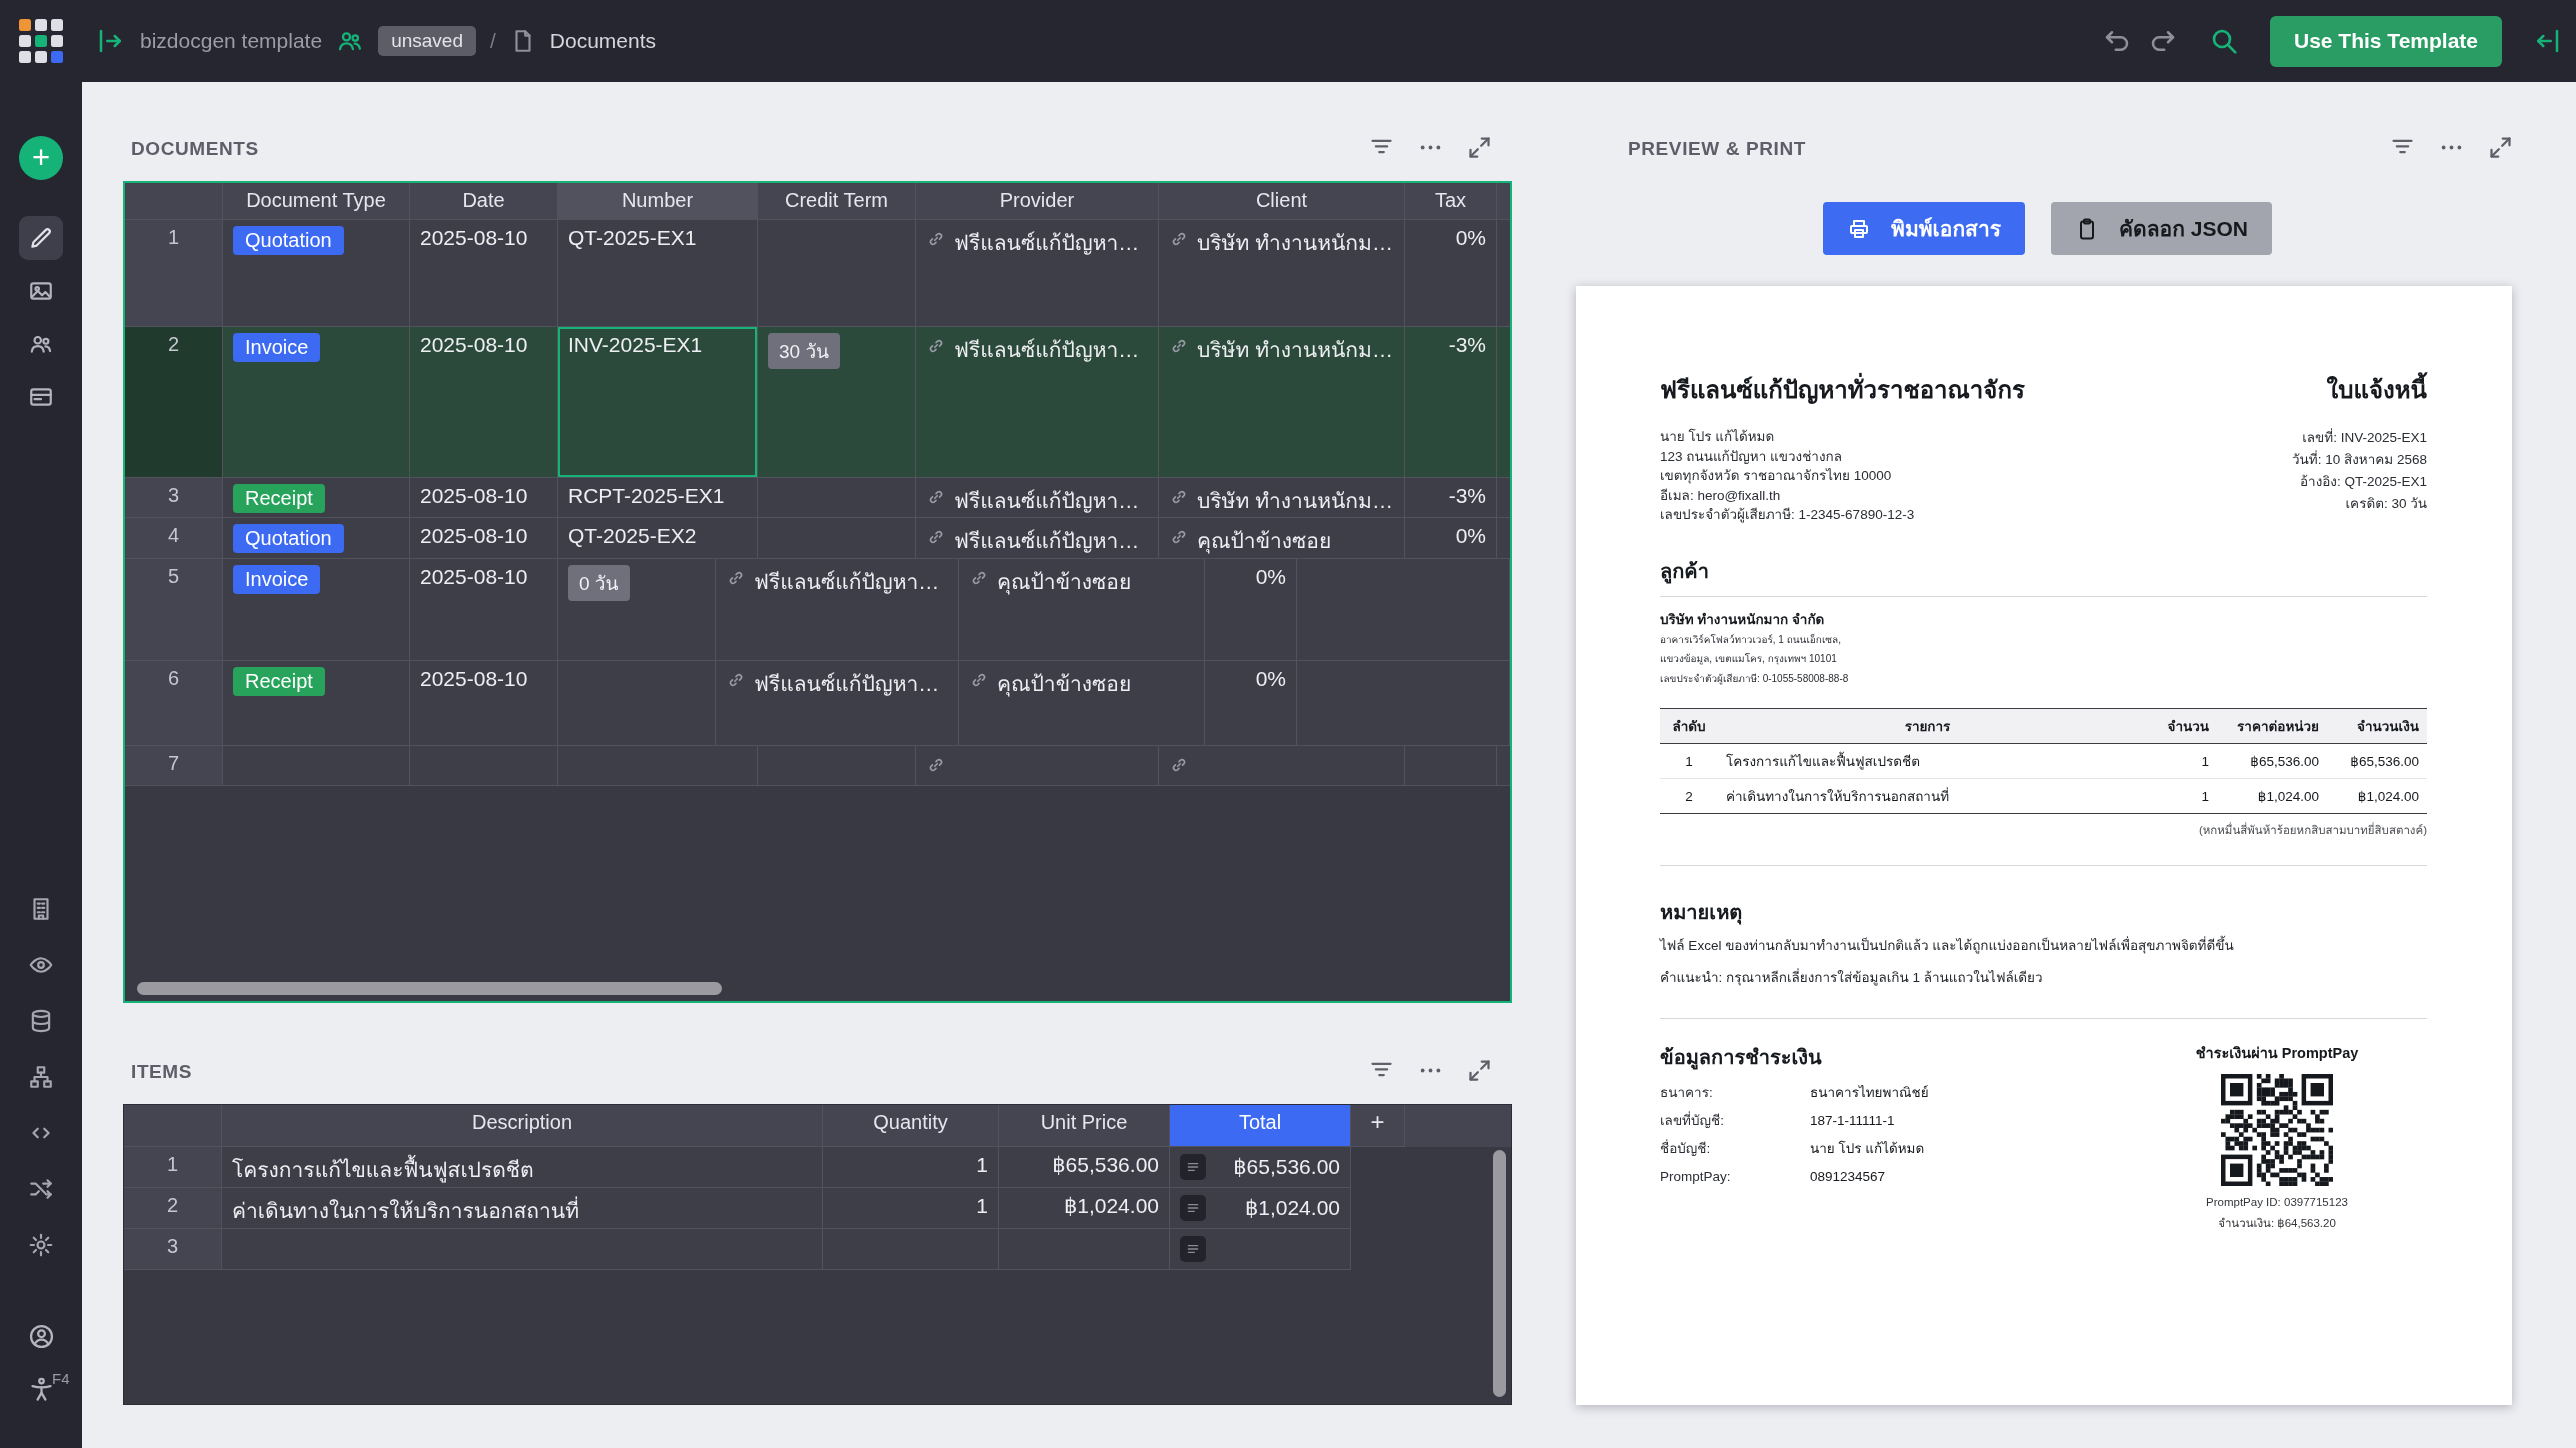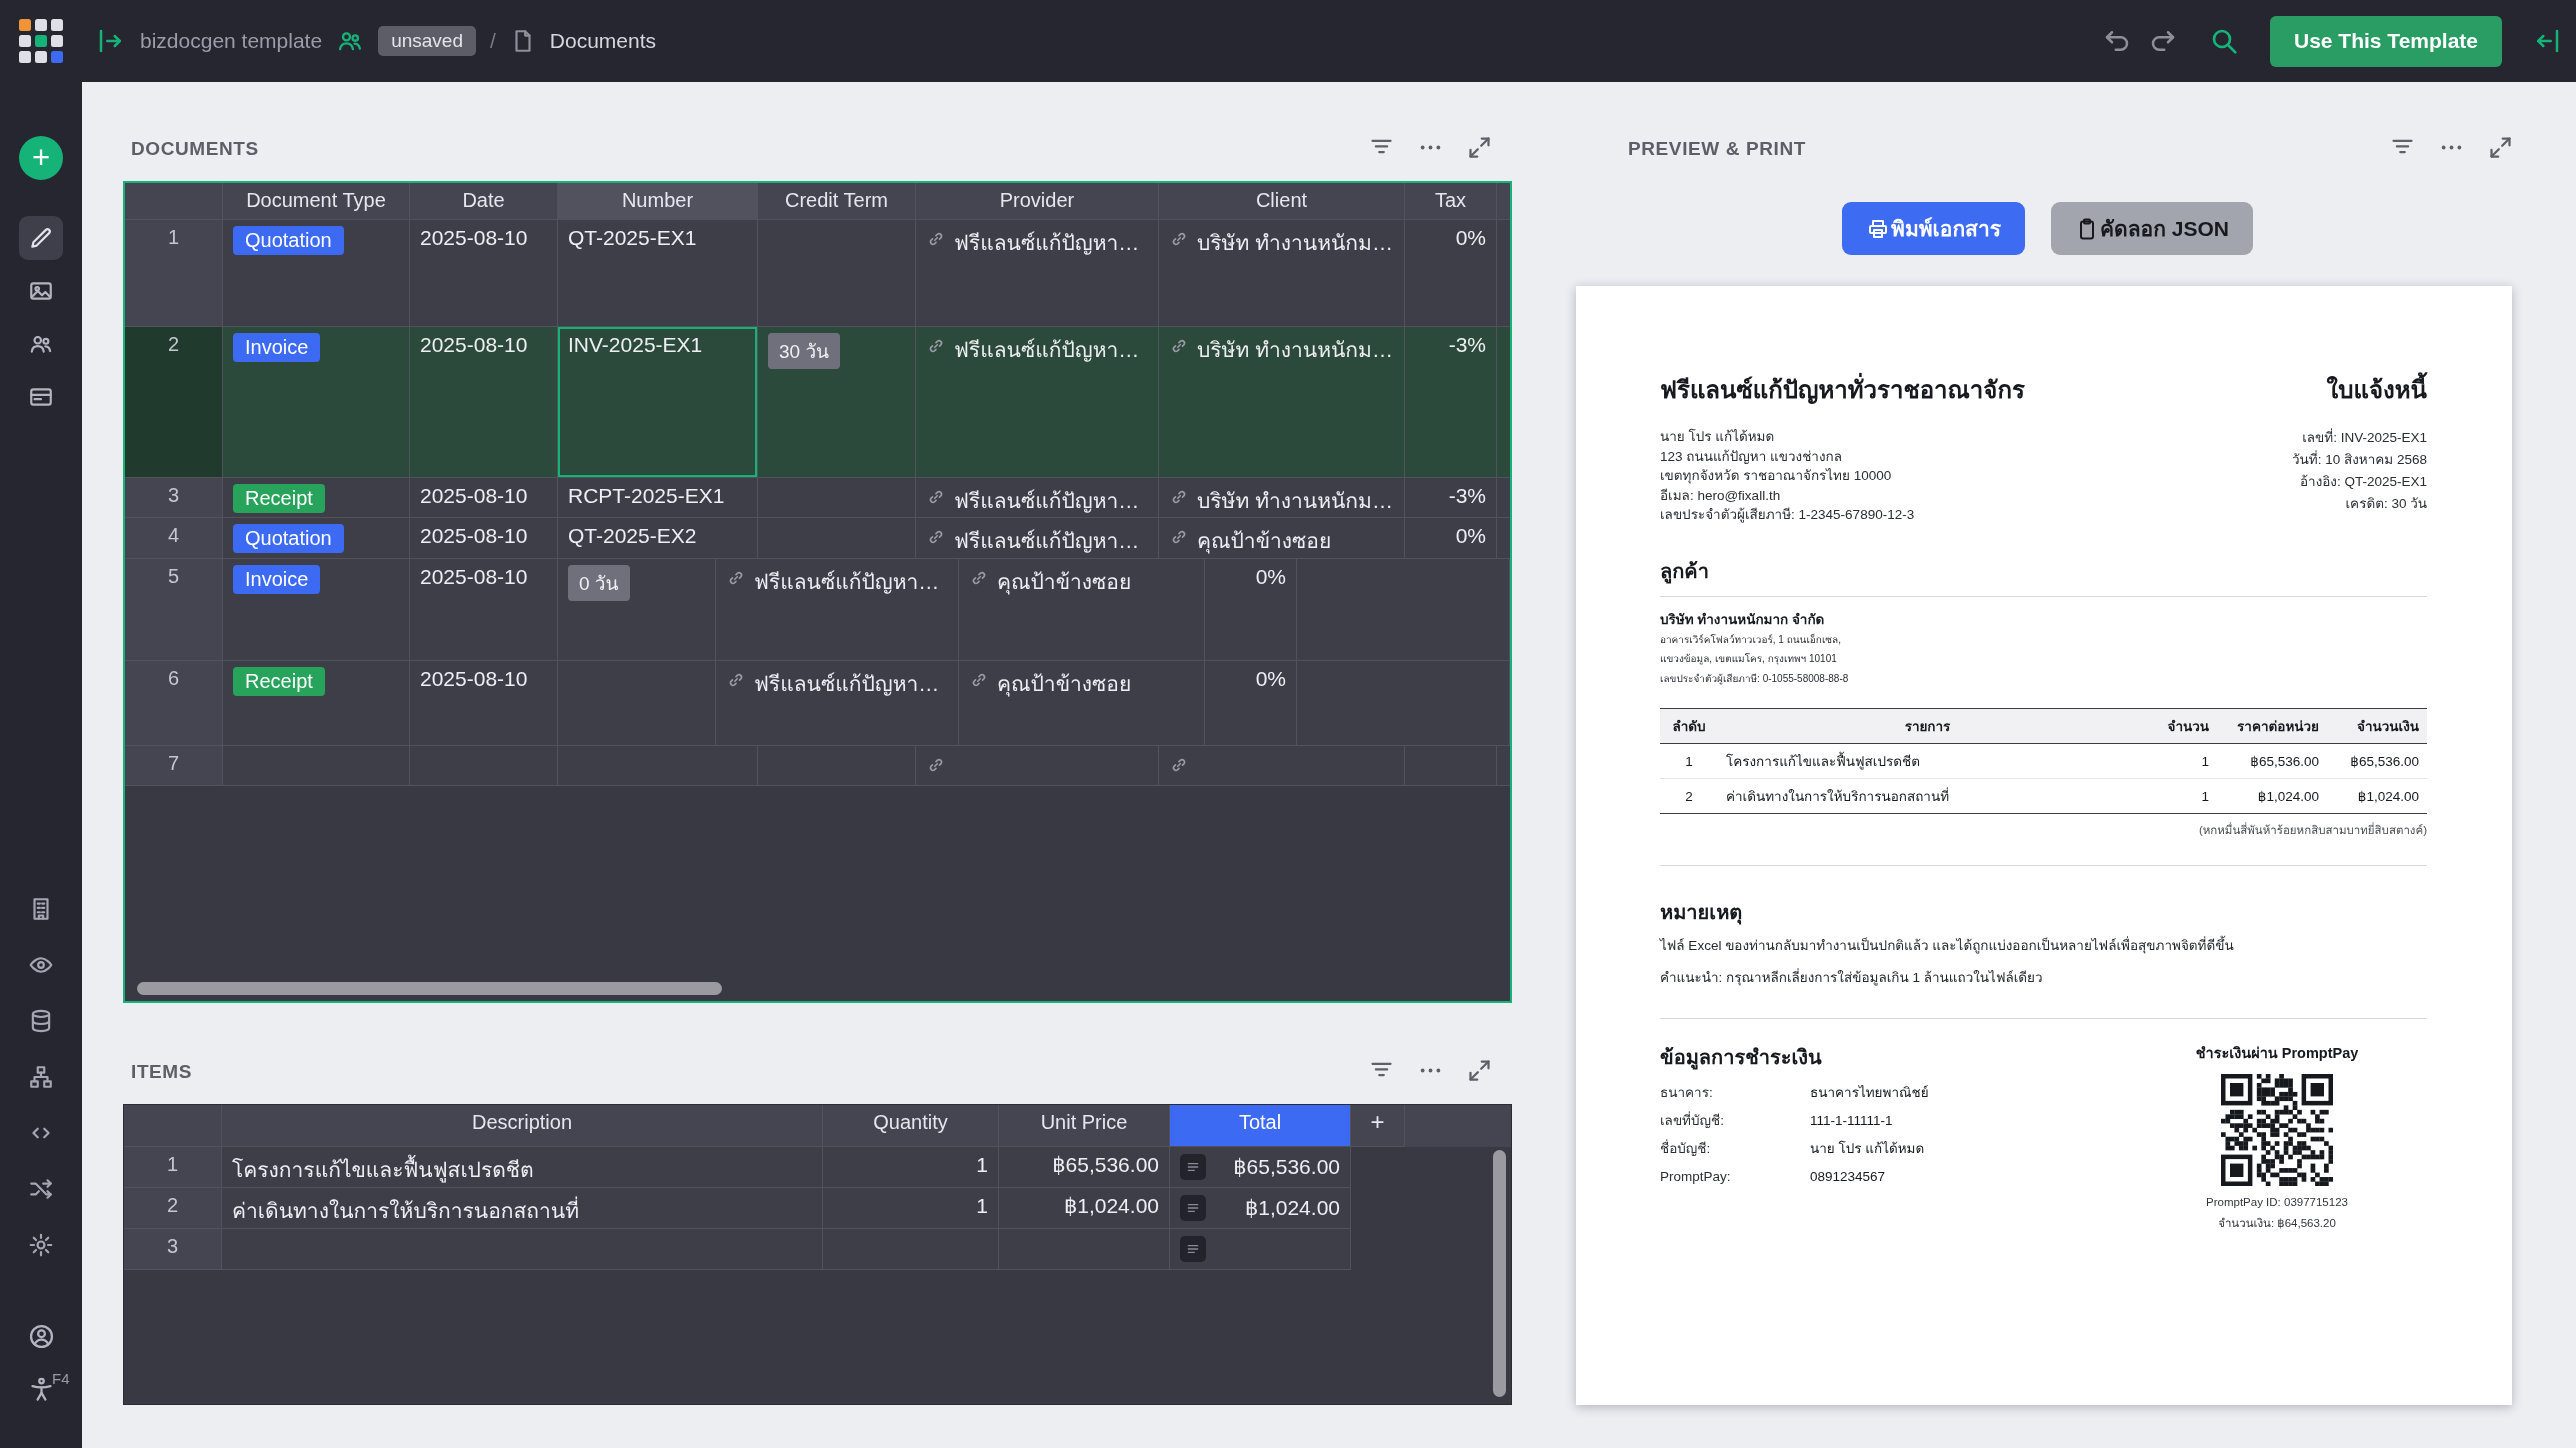--- a/index.html
+++ b/index.html
@@ -69,21 +69,21 @@
 .g-head .i-plus{font-size:24px;padding-top:3px;cursor:pointer}
 .i-plus.body{background:#393944;border:none}
 .total-cell{display:flex;align-items:center;justify-content:space-between;gap:8px}
 .formula-ic{flex:none;width:26px;height:26px;border-radius:5px;background:#23232c;display:flex;align-items:center;justify-content:center;color:#8a8a96}
 .formula-ic svg{width:16px;height:16px}
 
 .hthumb{position:absolute;left:12px;bottom:6px;width:585px;height:13px;border-radius:7px;background:#9a9aa0;cursor:pointer}
 .vthumb{position:absolute;right:5px;top:45px;width:13px;height:247px;border-radius:7px;background:#9a9aa0;cursor:pointer}
 
 .pv-buttons{position:absolute;left:1556px;top:202px;width:983px;display:flex;justify-content:center;gap:26px}
-.pv-btn{height:53px;border:none;border-radius:9px;font-size:21px;font-weight:600;display:flex;align-items:center;gap:1px;padding:16px 24px;cursor:pointer}
+.pv-btn{height:53px;border:none;border-radius:4px;font-size:21px;font-weight:600;display:flex;align-items:center;gap:20px;padding:16px 24px;cursor:pointer}
 .btn-print{background:#3d6cf2;color:#fff}
 .btn-copy{background:#a2a5ad;color:#17191d}
 .pv-btn svg{width:24px;height:24px}
 .doc-page{position:absolute;left:1576px;top:286px;width:936px;height:1119px;background:#fff;box-shadow:0 2px 10px rgba(30,30,50,.28);padding:84px 85px 0 84px;color:#16191d;overflow:hidden}
 .d-head{display:flex;justify-content:space-between;align-items:flex-start}
 .company,.dtype{font-size:24px;font-weight:700}
 .d-sub{display:flex;justify-content:space-between;margin-top:18px}
 .prov div{font-size:13.5px;line-height:19.5px;color:#2a2d33}
 .meta div{font-size:13.5px;line-height:22px;text-align:right;color:#2a2d33}
 .sec{font-size:20px;font-weight:700;margin-top:30px}
@@ -676,21 +676,21 @@
   <div class="pay">
     <div class="pay-left">
       <div class="sec">ข้อมูลการชำระเงิน</div>
       <div class="p-rows">
           <div class="p-row">
             <span class="p-label">ธนาคาร:</span>
             <span>ธนาคารไทยพาณิชย์</span>
           </div>
           <div class="p-row">
             <span class="p-label">เลขที่บัญชี:</span>
-            <span>111-1-11111-1</span>
+            <span>187-1-11111-1</span>
           </div>
           <div class="p-row">
             <span class="p-label">ชื่อบัญชี:</span>
             <span>นาย โปร แก้ได้หมด</span>
           </div>
           <div class="p-row">
             <span class="p-label">PromptPay:</span>
             <span>0891234567</span>
           </div>
         </div>

